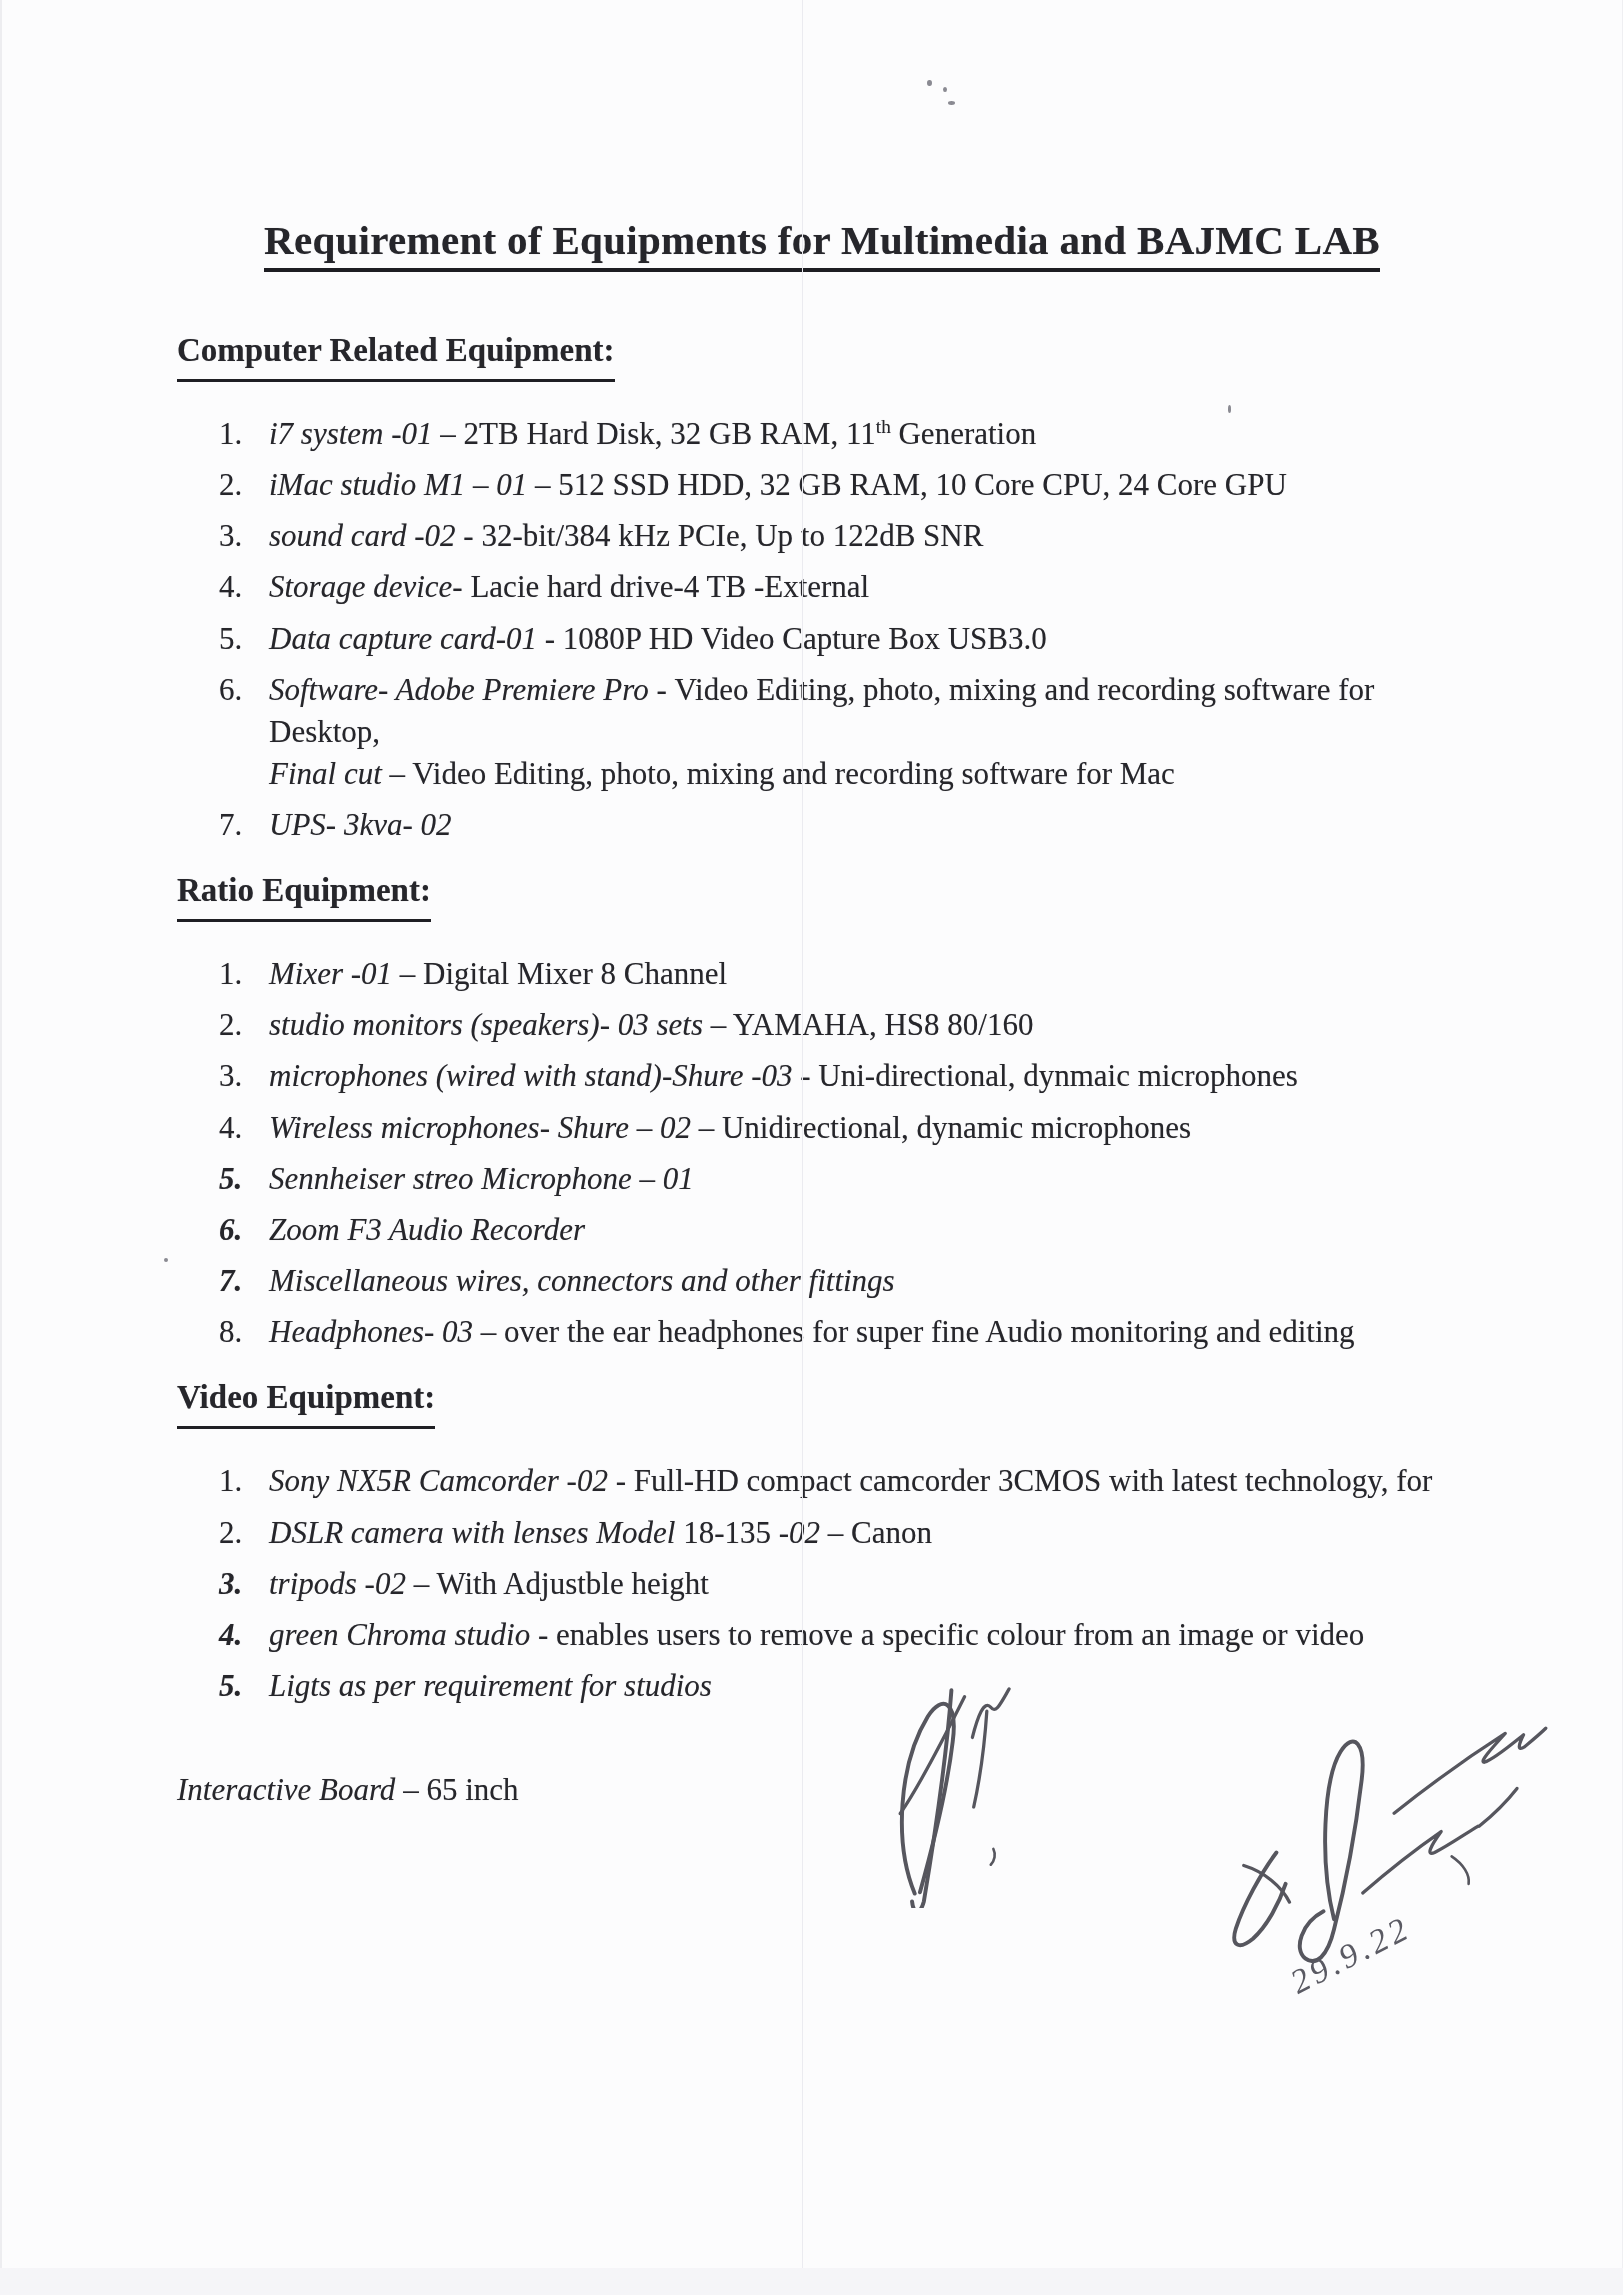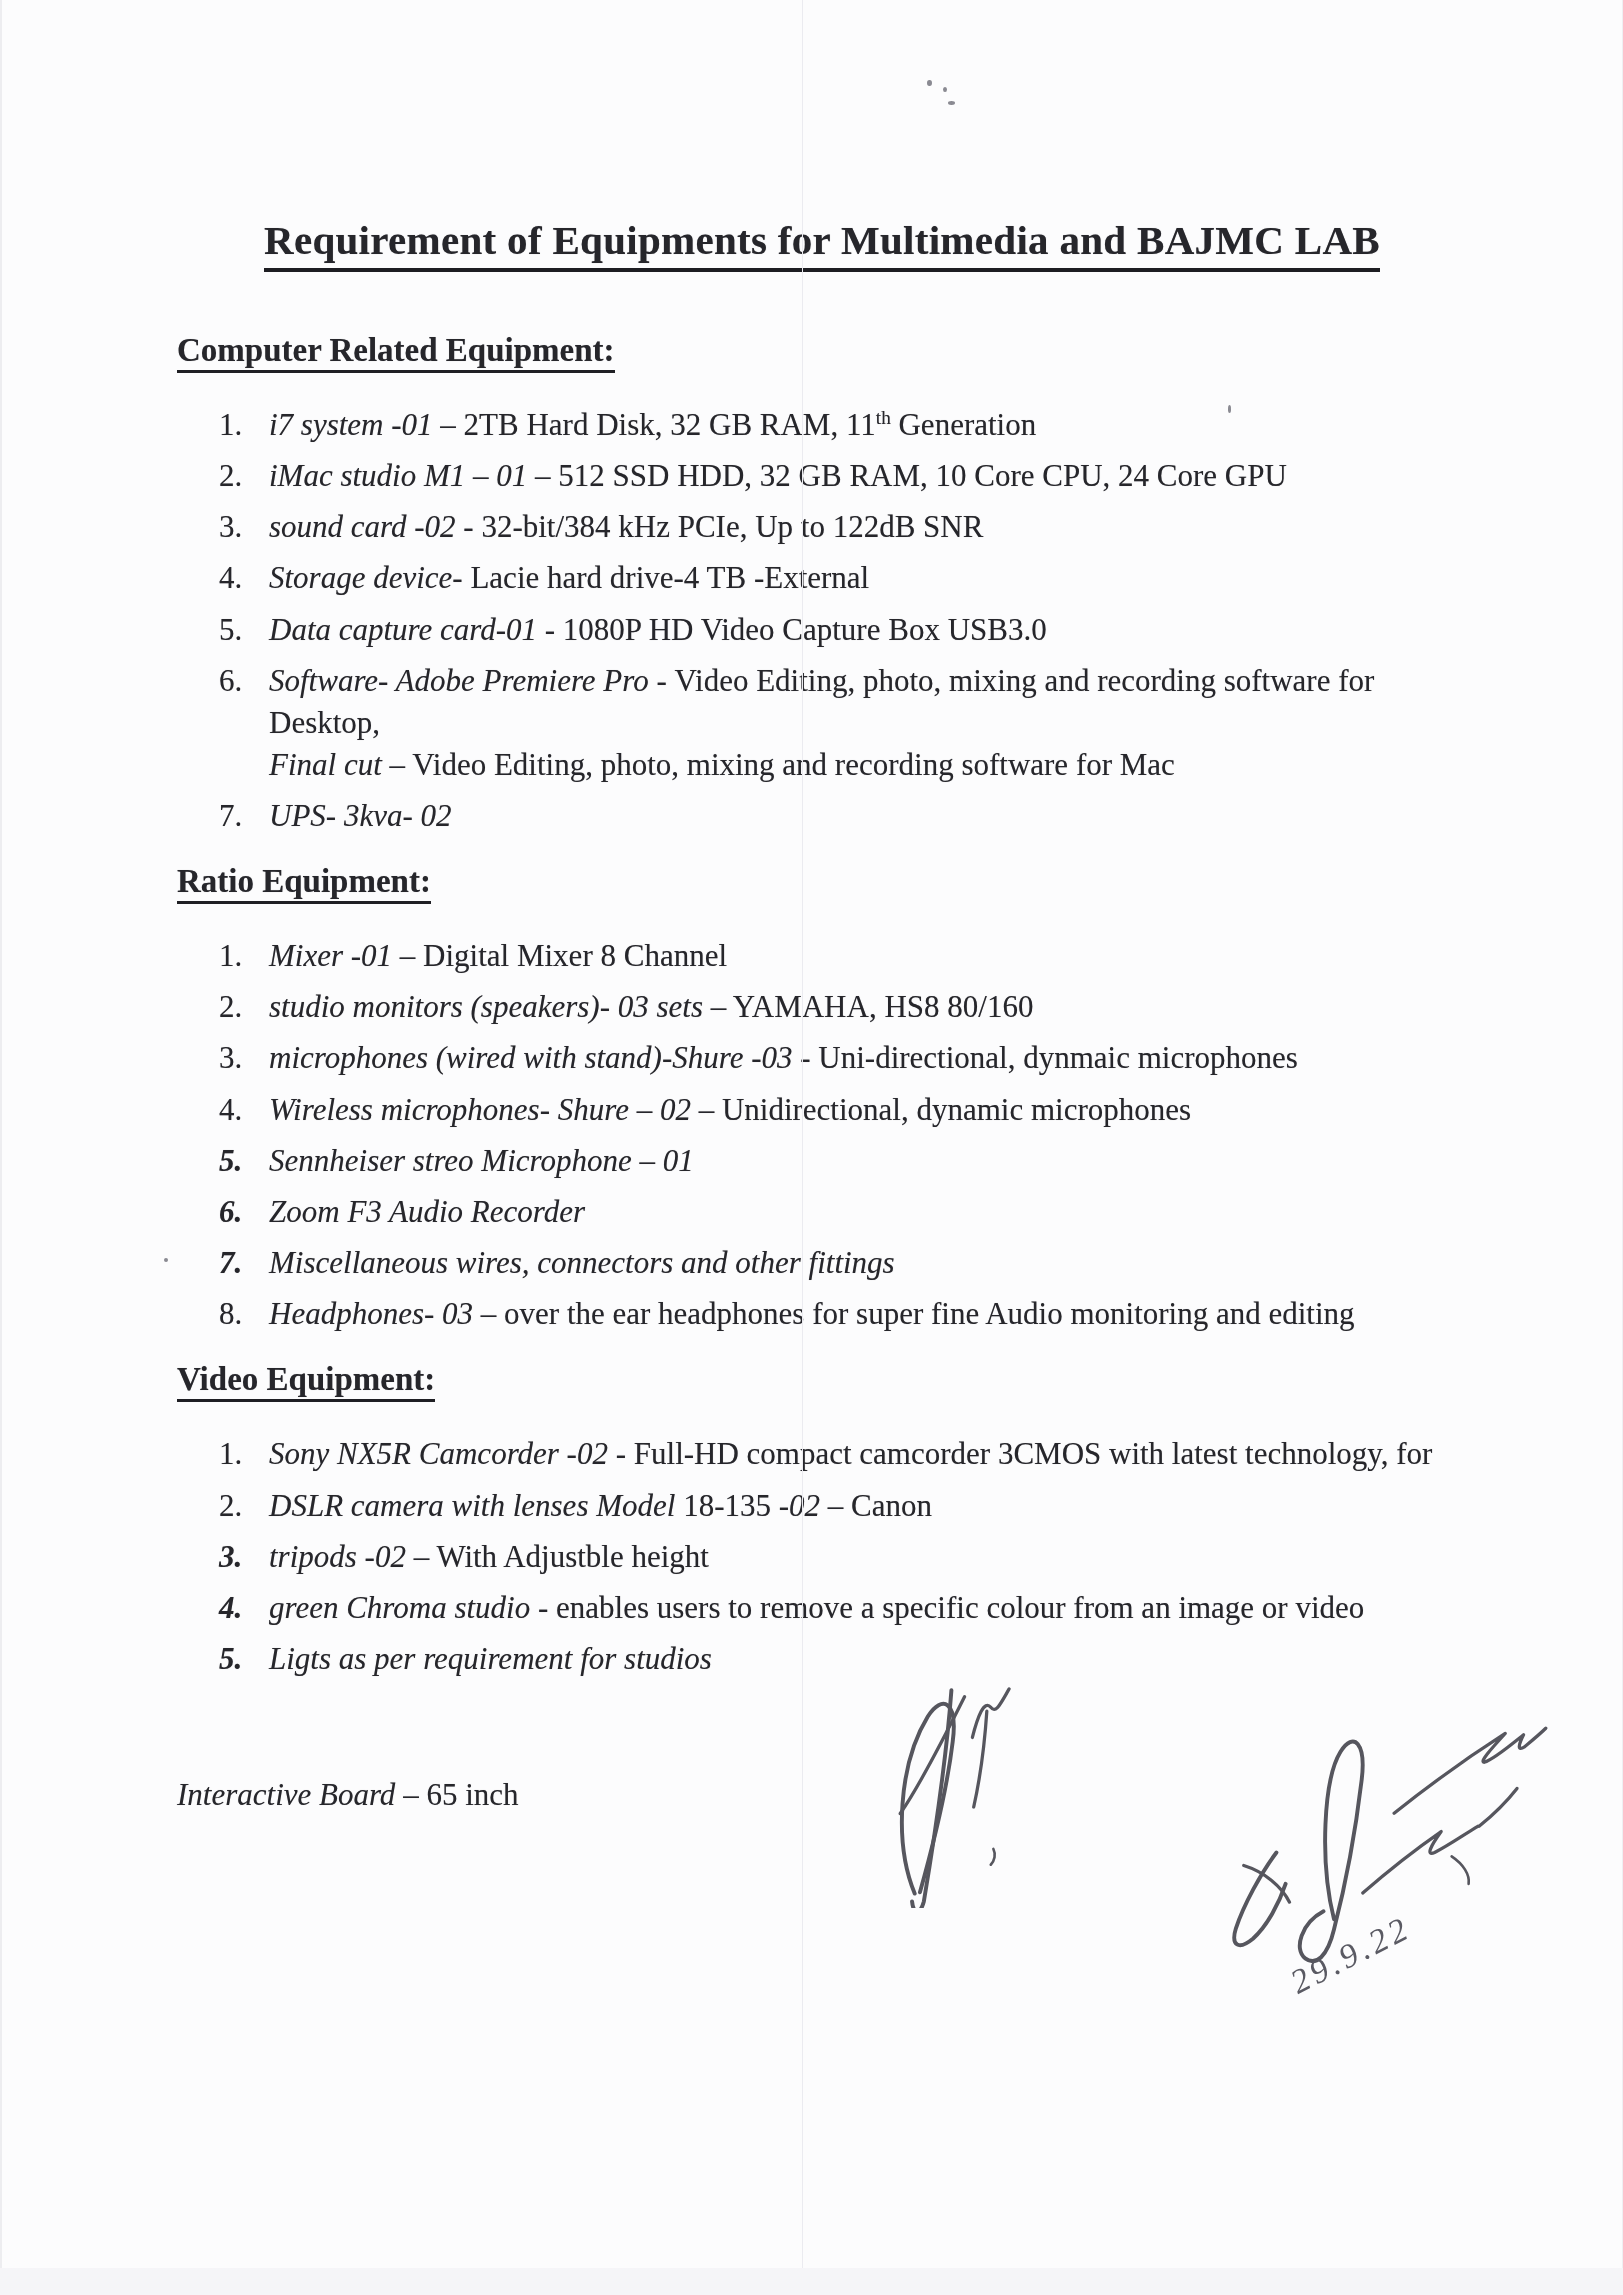--- a/index.html
+++ b/index.html
@@ -26,39 +26,39 @@
     font-size:41px;font-weight:bold;
     letter-spacing:0.3px;
     border-bottom:4.6px solid #1d1d22;
     padding-bottom:3.9px;
     text-shadow:0 0 0.7px rgba(20,20,28,.45);
   }
   h2{margin:0 0 31px 0;font-size:33px;}
   h2 span{
     display:inline-block;font-weight:bold;
     border-bottom:3.9px solid #1f1f24;
-    padding-bottom:1px;
+    padding-bottom:10px;
     text-shadow:0 0 0.7px rgba(20,20,28,.4);
   }
   section{margin:0 0 26px 0;}
   ol{list-style:none;margin:0;padding:0 0 0 42px;}
   li{
     display:flex;
     font-size:31px;line-height:42px;
     margin-bottom:9.2px;
     text-shadow:0 0 0.7px rgba(25,25,32,.35);
   }
   li .num{flex:none;width:50px;}
   li .num.it{font-style:italic;font-weight:bold;}
   li .content{flex:1;}
   .bi{font-weight:normal;font-style:italic;}
   sup{font-size:0.62em;line-height:0;vertical-align:super;}
 
   .footer-line{
-    margin-top:94px;
+    margin-top:62px;
     font-size:31px;line-height:42px;
     text-shadow:0 0 0.7px rgba(25,25,32,.35);
   }
   .sig{position:absolute;}
   .sig path{fill:none;stroke:#56565e;stroke-linecap:round;stroke-linejoin:round;}
   .sig-date{
     position:absolute;
     font-family:"Liberation Serif",serif;
     font-style:italic;
     color:#5a5a63;

